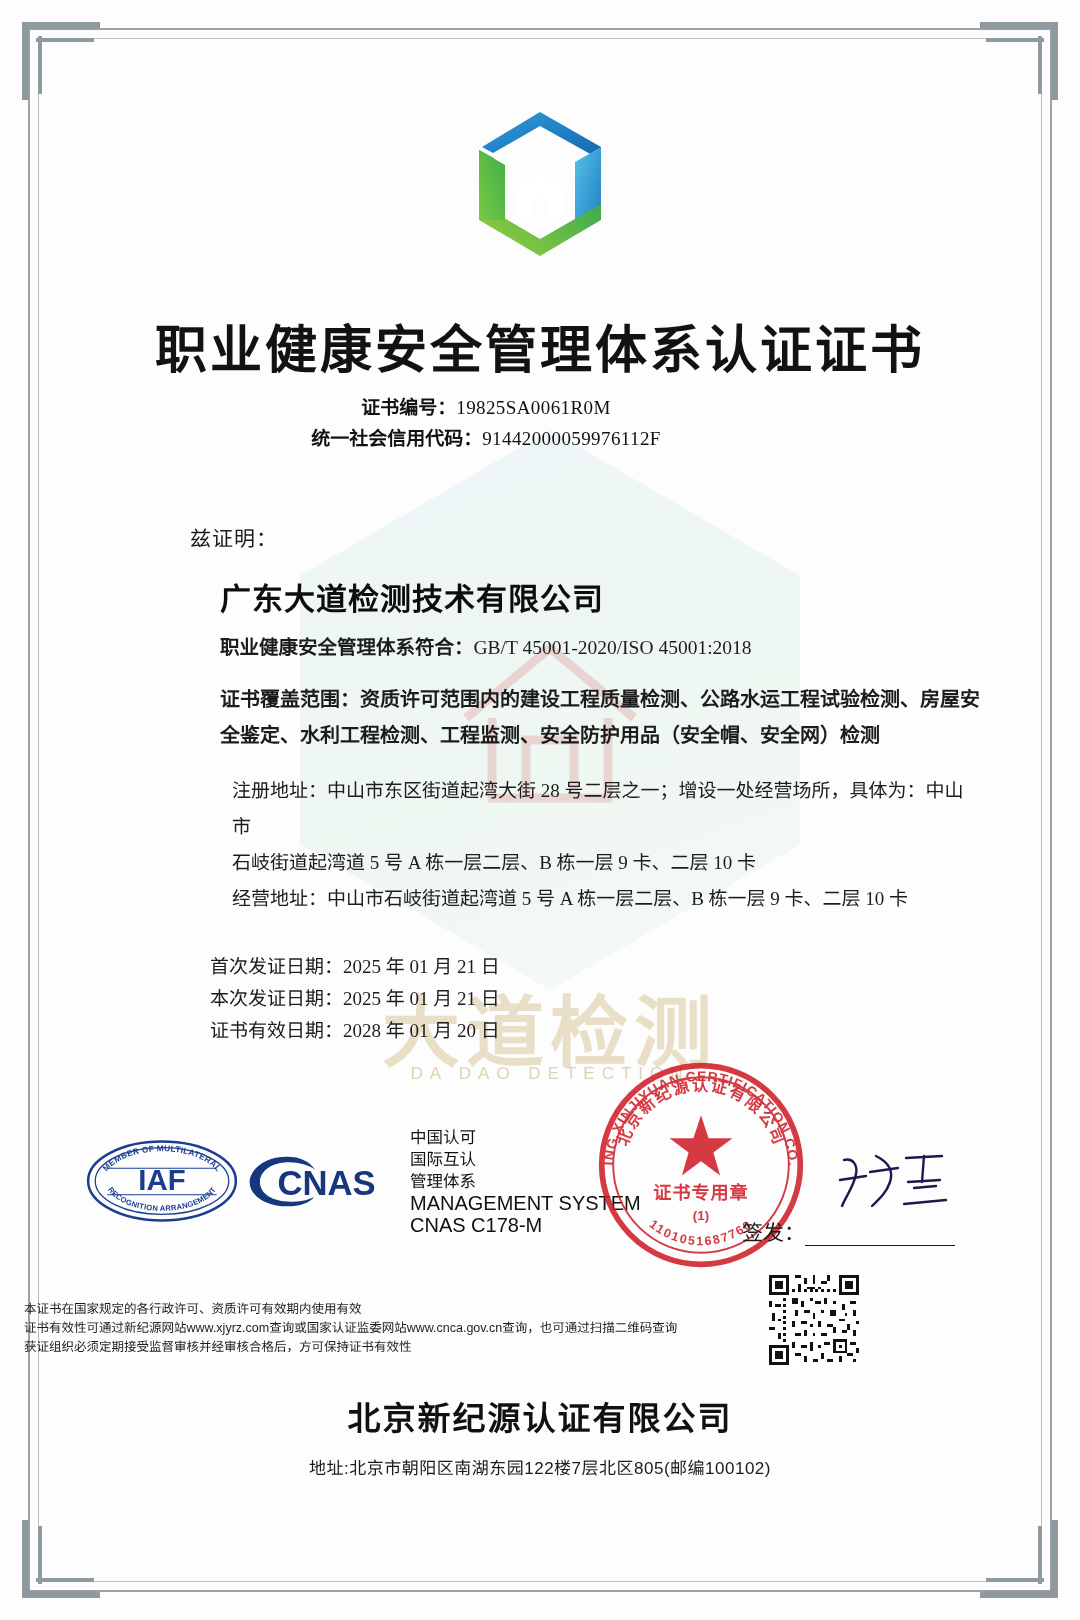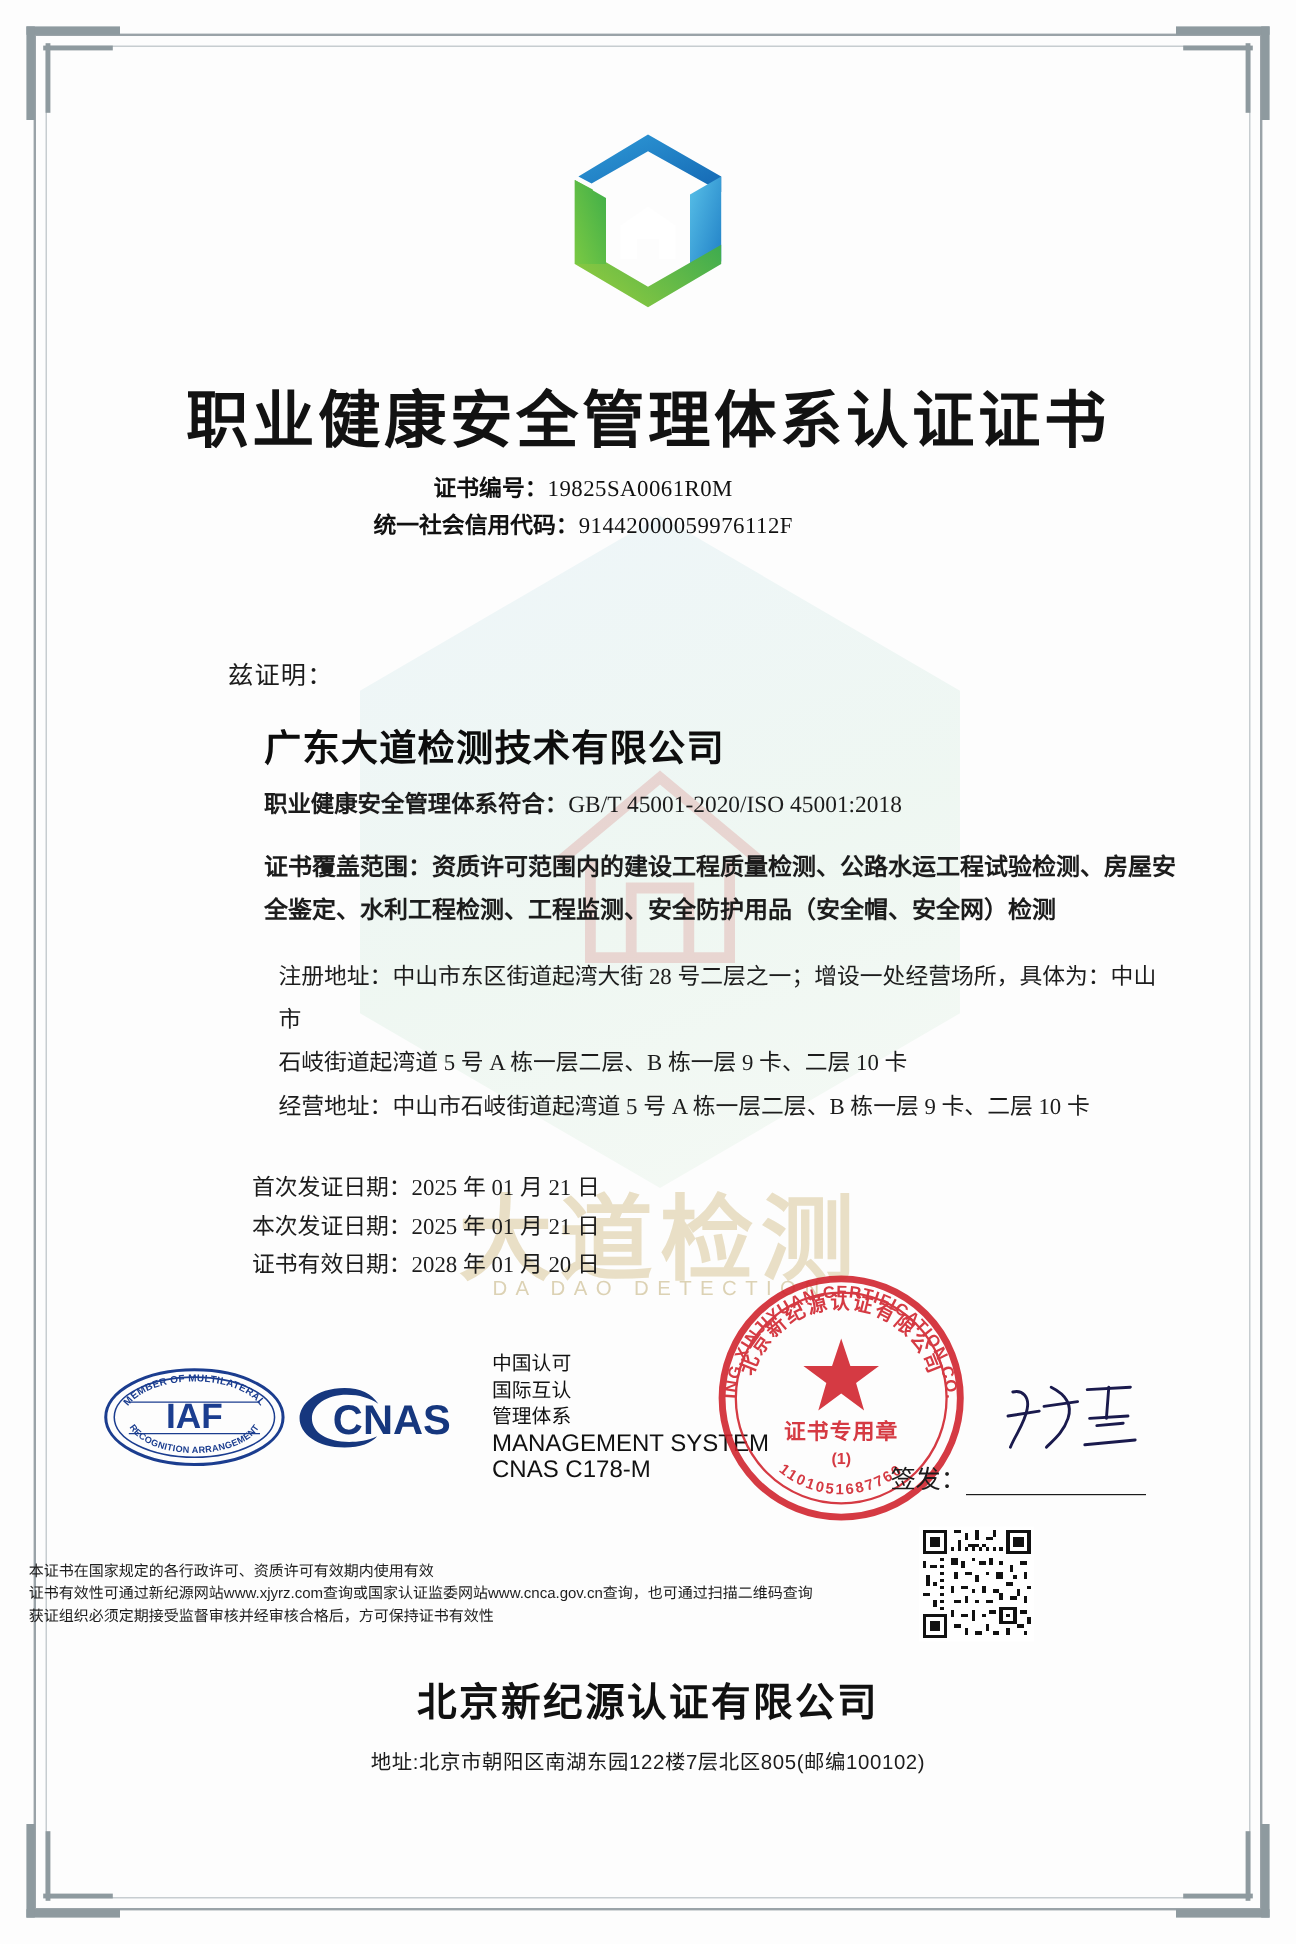--- a/index.html
+++ b/index.html
@@ -169,21 +169,20 @@
   .body-block {
     position: absolute;
     left: 190px;
     top: 522px;
     width: 790px;
   }
   .lead {
     font-size: 21px;
     letter-spacing: 1px;
     margin-bottom: 22px;
-    margin-top: 24px;
   }
   .org-name {
     font-family: "Liberation Sans", sans-serif;
     font-size: 31px;
     font-weight: bold;
     letter-spacing: 1px;
     margin-left: 30px;
     margin-bottom: 12px;
     color: #0d0d0d;
   }

